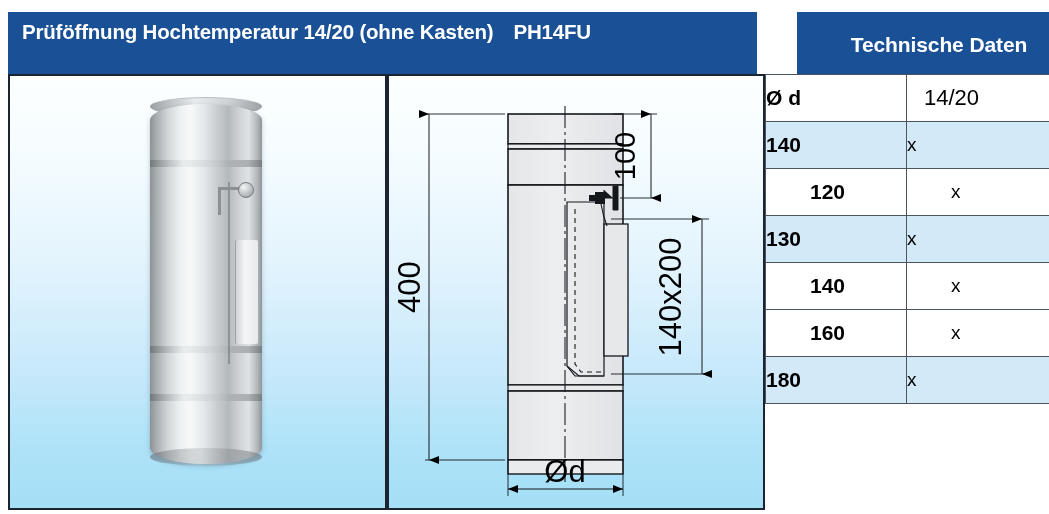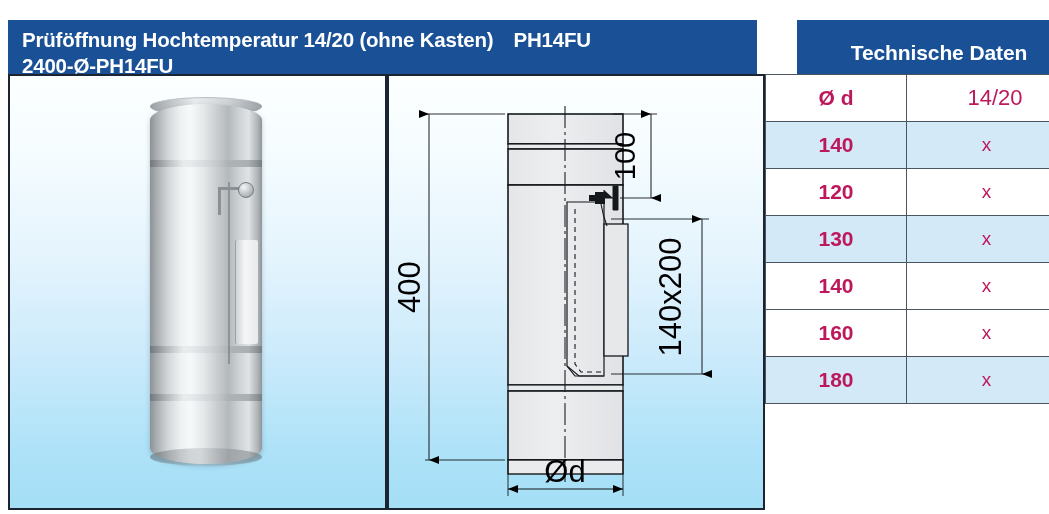--- a/index.html
+++ b/index.html
@@ -18,21 +18,21 @@
     position: relative;
     width: 1049px;
     height: 514px;
     box-sizing: border-box;
   }
 
   
   .header-band {
     position: absolute;
     left: 0;
-    top: 16px;
+    top: 8px;
     width: 995px;
     height: 70px;
     border-radius: 13px;
   }
   .header-left {
     position: absolute;
     left: 8px;
     top: 4px;
     width: 749px;
     height: 66px;
@@ -216,47 +216,46 @@
     position: absolute;
     left: 765px;
     top: 74px;
     width: 284px;
     border-collapse: collapse;
     table-layout: fixed;
   }
   .data-table td {
     height: 46px;
     border: 1px solid #4a5560;
-    text-align: center;
+    text-align: left;
     vertical-align: middle;
     font-size: 21px;
-    color: #be185d;
+    color: #000000;
     padding: 0;
   }
   .data-table td.c1 { width: 140px; font-weight: bold; }
   .data-table td.c2 { width: 142px; font-weight: normal; }
   .data-table tr.hdr td { background: #ffffff; }
   .data-table tr.hdr td.c1 { font-weight: bold; font-size: 21px; }
   .data-table tr.hdr td.c2 { font-weight: normal; font-size: 22px; padding-left: 17px; }
   .data-table tr.alt td { background: #d4e9f7; }
-  .data-table tr.plain td { background: #ffffff; }
+  .data-table tr.plain td { background: #ffffff; padding-left: 44px; }
   .data-table td.mark { font-weight: normal; font-size: 19px; }
 </style>
 </head>
 <body>
 
 <div id="sheet">
 
   <div class="header-band">
 
     <div class="header-left">
       <div class="title-line">
         <span>Prüföffnung Hochtemperatur  14/20 (ohne Kasten)</span><span class="code">PH14FU</span>
       </div>
-      <div class="title-line">2400-Ø-PH14FU</div>
     </div>
 
     <div class="header-right">
       <span class="tech-title">Technische Daten</span>
     </div>
 
   </div>
 
   <div class="body-row">
 

